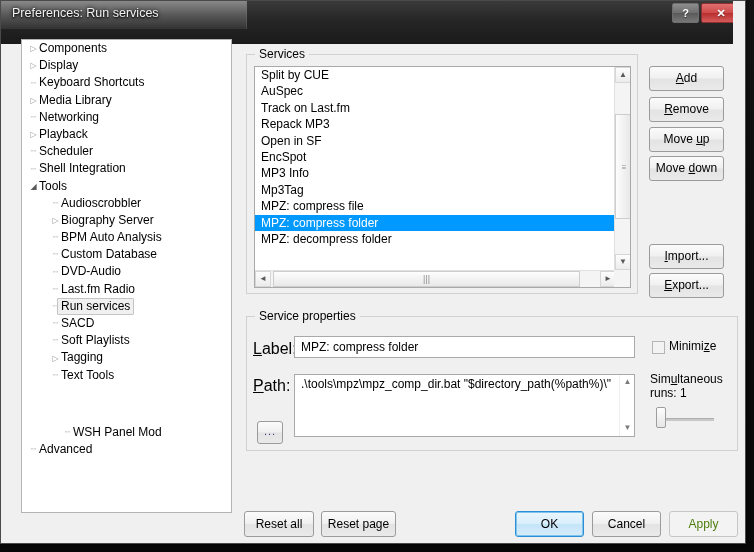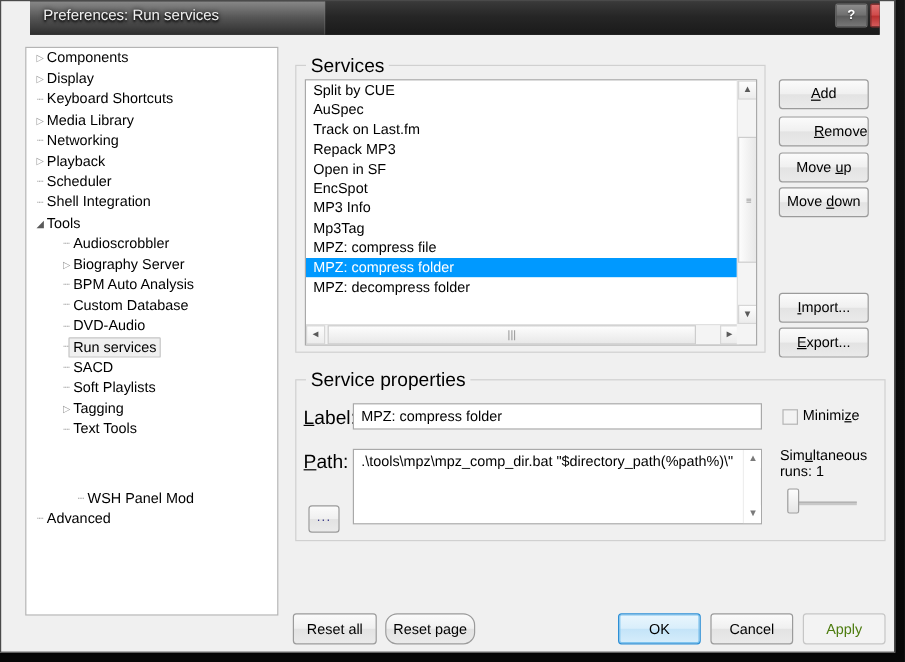--- a/index.html
+++ b/index.html
@@ -22,25 +22,24 @@
 
   
   #window{
     position:absolute;left:0;top:0;width:746px;height:544px;
     background:#f0f0f0;
     border:1px solid #4a4a4a;
     box-sizing:border-box;
     box-shadow:0 0 5px rgba(0,0,0,.9);
   }
   #titlebar{
-    position:absolute;left:0;top:0;right:12px;height:28px;
+    position:absolute;left:0;top:0;right:12px;height:43px;
     background:linear-gradient(180deg,#3a3a3a 0%,#262626 45%,#1a1a1a 100%);
     background-color:#222;
     overflow:hidden;
-    margin-left:24px;
   }
   #titlebar .glass{
     position:absolute;left:0;top:0;width:245px;height:28px;
     background:linear-gradient(180deg,rgba(200,200,200,.55) 0%,rgba(150,150,150,.42) 50%,rgba(90,90,90,.30) 100%);
     border-right:1px solid rgba(120,120,120,.35);
   }
   #title-text{
     position:absolute;left:11px;top:5px;
     font-size:12.5px;color:#f2f2f2;
     text-shadow:0 1px 2px #000, 0 0 4px #000;
@@ -108,21 +107,21 @@
   .groupbox{
     position:absolute;
     border:1px solid #d0d0d0;
     box-sizing:border-box;
     background:transparent;
   }
   .group-legend{
     position:absolute;top:-8px;left:8px;
     background:#f0f0f0;
     padding:0 4px;
-    font-size:16px;
+    font-size:12px;
     color:#000;
   }
 
   
   #services-group{left:245px;top:53px;width:392px;height:240px;}
   #list-wrap{
     position:absolute;left:7px;top:11px;width:377px;height:222px;
     background:#fff;border:1px solid #a9a9a9;box-sizing:border-box;
     overflow:hidden;
   }
@@ -289,20 +288,21 @@
         <div class="tnode" style="padding-left: 6px;"><span class="dots">┈</span><span class="lbl">Networking</span></div>
         <div class="tnode" style="padding-left: 6px;"><span class="arrow">▷</span><span class="lbl">Playback</span></div>
         <div class="tnode" style="padding-left: 6px;"><span class="dots">┈</span><span class="lbl">Scheduler</span></div>
         <div class="tnode" style="padding-left: 6px;"><span class="dots">┈</span><span class="lbl">Shell Integration</span></div>
         <div class="tnode" style="padding-left: 6px;"><span class="arrow open">◢</span><span class="lbl">Tools</span></div>
         <div class="tnode" style="padding-left: 28px;"><span class="dots">┈</span><span class="lbl">Audioscrobbler</span></div>
         <div class="tnode" style="padding-left: 28px;"><span class="arrow">▷</span><span class="lbl">Biography Server</span></div>
         <div class="tnode" style="padding-left: 28px;"><span class="dots">┈</span><span class="lbl">BPM Auto Analysis</span></div>
         <div class="tnode" style="padding-left: 28px;"><span class="dots">┈</span><span class="lbl">Custom Database</span></div>
         <div class="tnode" style="padding-left: 28px;"><span class="dots">┈</span><span class="lbl">DVD-Audio</span></div>
+        <div class="tnode" style="padding-left: 28px;"><span class="dots">┈</span><span class="lbl">Last.fm Radio</span></div>
         <div class="tnode sel" style="padding-left: 28px;"><span class="dots">┈</span><span class="lbl">Run services</span></div>
         <div class="tnode" style="padding-left: 28px;"><span class="dots">┈</span><span class="lbl">SACD</span></div>
         <div class="tnode" style="padding-left: 28px;"><span class="dots">┈</span><span class="lbl">Soft Playlists</span></div>
         <div class="tnode" style="padding-left: 28px;"><span class="arrow">▷</span><span class="lbl">Tagging</span></div>
         <div class="tnode" style="padding-left: 28px;"><span class="dots">┈</span><span class="lbl">Text Tools</span></div>
         <div class="tnode" style="padding-left: 40px; margin-top: 40px;"><span class="dots">┈</span><span class="lbl">WSH Panel Mod</span></div>
         <div class="tnode" style="padding-left: 6px;"><span class="dots">┈</span><span class="lbl">Advanced</span></div>
       </div>
   </div>
 
@@ -337,21 +337,21 @@
           <div class="grip">|||</div>
         </div>
         <div class="sb-btn right">►</div>
       </div>
       <div id="corner-box"></div>
     </div>
   </div>
 
   <div id="rbtns">
     <div class="btn" style="top:65px;"><span class="acc">A</span>dd</div>
-    <div class="btn" style="top:96px;text-align:right;"><span class="acc">R</span>emove</div>
+    <div class="btn" style="top:96px;"><span class="acc">R</span>emove</div>
     <div class="btn" style="top:126px;">Move <span class="acc">u</span>p</div>
     <div class="btn" style="top:155px;">Move <span class="acc">d</span>own</div>
     <div class="btn" style="top:243px;"><span class="acc">I</span>mport...</div>
     <div class="btn" style="top:272px;"><span class="acc">E</span>xport...</div>
   </div>
 
   <div class="groupbox" id="props-group">
     <div class="group-legend">Service properties</div>
   </div>
 
@@ -370,19 +370,19 @@
 
   <div id="minimize-cb"></div>
   <div id="minimize-label">Minimi<span class="acc">z</span>e</div>
 
   <div id="sim-label">Sim<span class="acc">u</span>ltaneous runs: 1</div>
   <div id="slider-track"></div>
   <div id="slider-thumb"></div>
 
   <div id="bottom">
     <div class="btn" style="left:243px;top:510px;width:70px;">Reset all</div>
-    <div class="btn" style="left:320px;top:510px;width:75px;border-radius:10px;">Reset page</div>
+    <div class="btn" style="left:320px;top:510px;width:75px;">Reset page</div>
     <div class="btn default" style="left:514px;top:510px;width:69px;">OK</div>
     <div class="btn" style="left:591px;top:510px;width:69px;">Cancel</div>
     <div class="btn disabled" style="left:668px;top:510px;width:69px;">Apply</div>
   </div>
 
 </div>
 
 </body></html>

